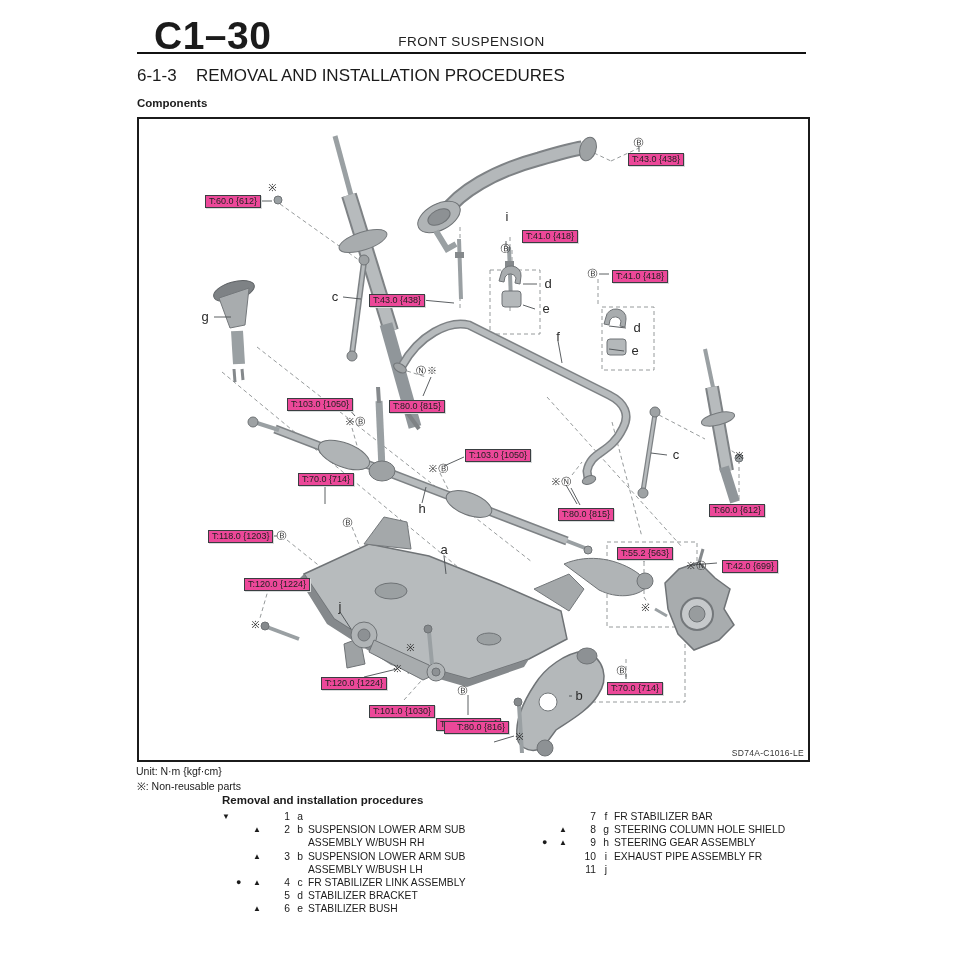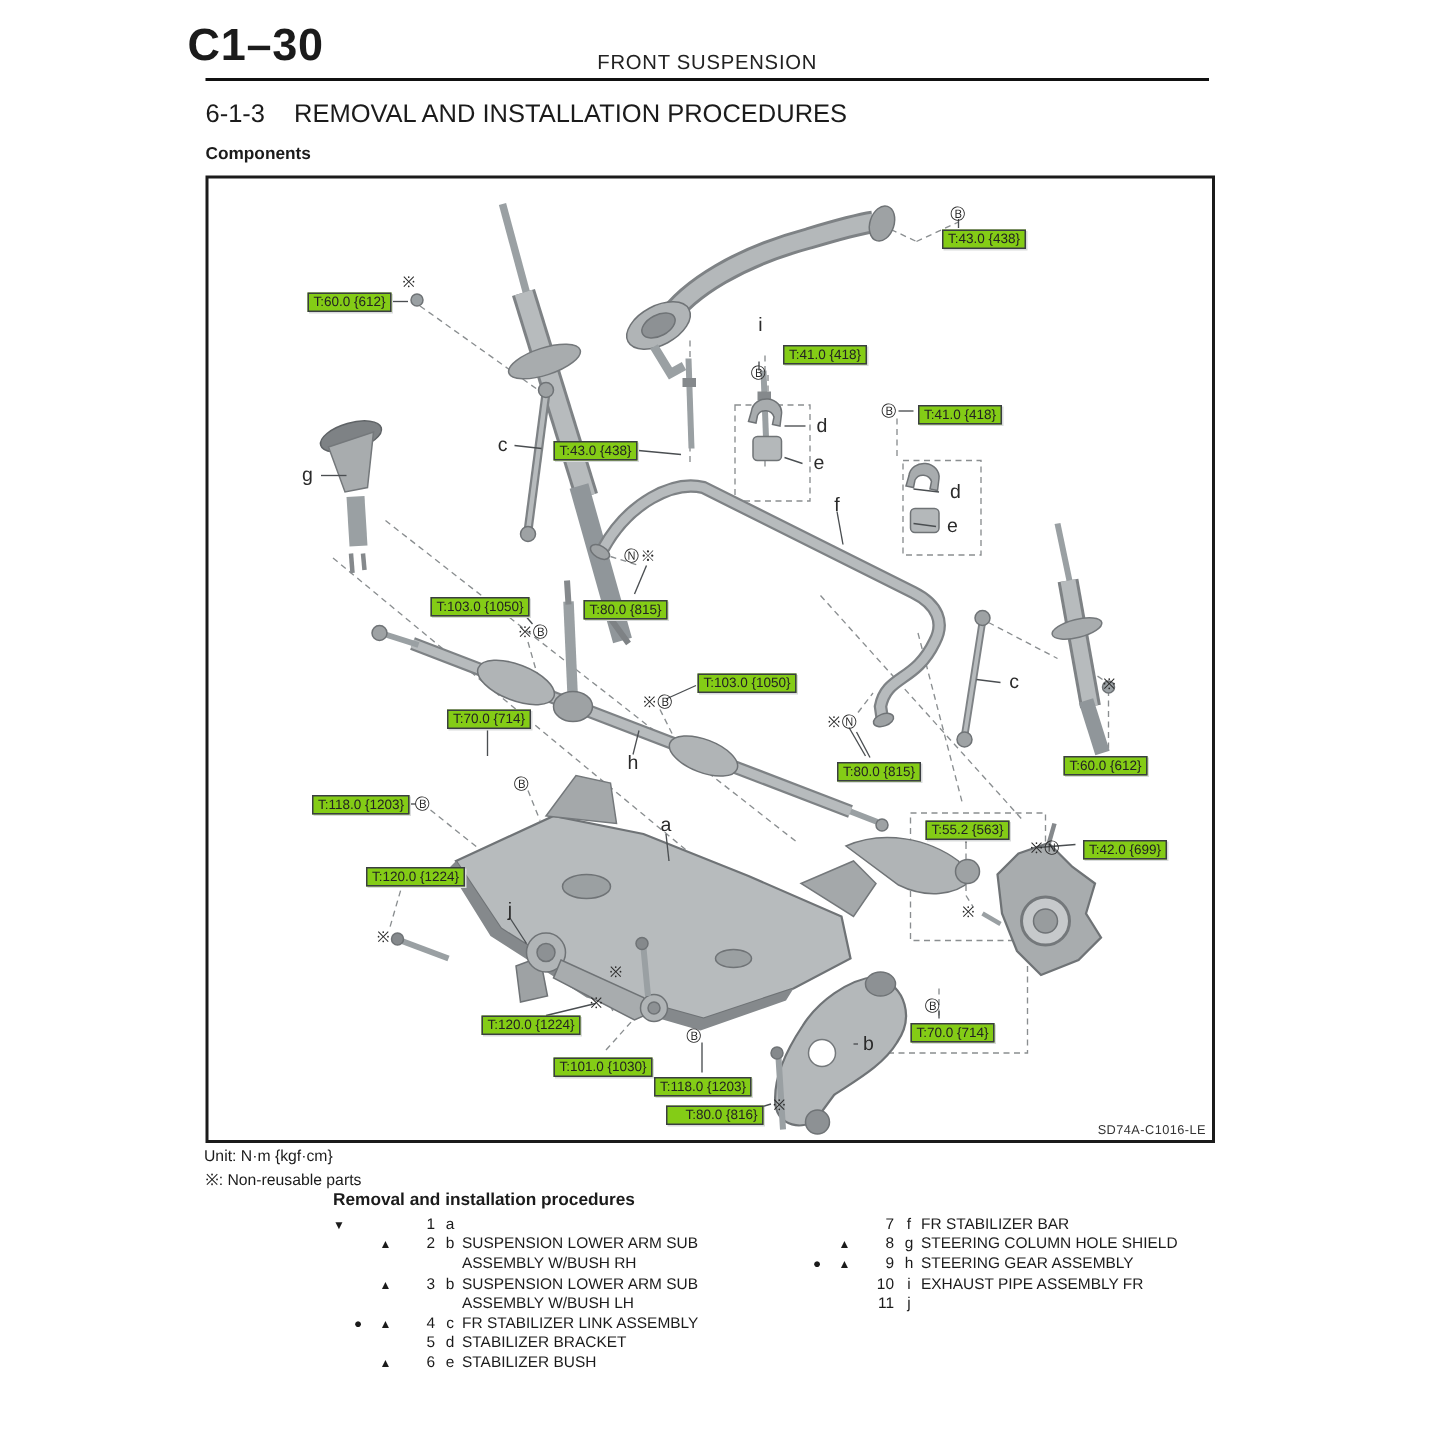--- a/index.html
+++ b/index.html
@@ -1,30 +1,30 @@
 <!DOCTYPE html>
 <html><head>
 <meta charset="utf-8">
 <style>
   html,body{margin:0;padding:0;background:#fff;}
   body{width:958px;height:958px;position:relative;font-family:"Liberation Sans",sans-serif;color:#1b1b1b;overflow:hidden;}
   .abs{position:absolute;}
 
   
-  .page-code{left:125px;top:14px;font-size:30px;font-weight:700;letter-spacing:.5px;}
+  .page-code{left:154px;top:14px;font-size:39px;font-weight:700;letter-spacing:.5px;}
   .header-title{left:137px;top:34px;width:669px;text-align:center;font-size:13.5px;letter-spacing:.5px;color:#222;}
   .header-rule{left:137px;top:52px;width:669px;height:2px;background:#111;}
   .section-line{left:137px;top:66px;font-size:17px;font-weight:400;}
   .section-num{display:inline-block;width:59px;}
   .components{left:137px;top:97px;font-size:11.5px;font-weight:700;}
 
   
   #diagram{left:137px;top:117px;width:669px;height:641px;border:2px solid #1b1b1b;background:#fff;}
   #diagram svg{position:absolute;left:0;top:0;}
-  .torque{position:absolute;border:1px solid #3a3e41;background:#84cc16;color:#222;
+  .torque{position:absolute;border:1px solid #3a3e41;background:#ec4899;color:#222;
           font-size:9px;line-height:11px;padding:0 3px;white-space:nowrap;box-shadow:1px 1px 0 #d9dbdc;}
   .pletter{position:absolute;transform:translate(-50%,-55%);font-size:13px;color:#2a2a2a;}
   .psym{position:absolute;transform:translate(-50%,-50%);font-size:10px;color:#2a2a2a;letter-spacing:1px;white-space:nowrap;}
   .fig-code{position:absolute;right:4px;bottom:2px;font-size:8.5px;color:#333;letter-spacing:.3px;}
 
   
   .note1{left:136px;top:765px;font-size:10.5px;}
   .note2{left:137px;top:779px;font-size:10.5px;}
   .proc-title{left:222px;top:794px;font-size:11.5px;font-weight:700;}
   .plist{top:810px;font-size:10.3px;line-height:13.2px;}
@@ -259,21 +259,21 @@
       <div class="torque" style="left: 159px; top: 354px;">T:70.0 {714}</div>
       <div class="torque" style="left: 69px; top: 411px;">T:118.0 {1203}</div>
       <div class="torque" style="left: 419px; top: 389px;">T:80.0 {815}</div>
       <div class="torque" style="left: 570px; top: 385px;">T:60.0 {612}</div>
       <div class="torque" style="left: 478px; top: 428px;">T:55.2 {563}</div>
       <div class="torque" style="left: 583px; top: 441px;">T:42.0 {699}</div>
       <div class="torque" style="left: 105px; top: 459px;">T:120.0 {1224}</div>
       <div class="torque" style="left: 182px; top: 558px;">T:120.0 {1224}</div>
       <div class="torque" style="left: 230px; top: 586px;">T:101.0 {1030}</div>
       <div class="torque" style="left: 297px; top: 599px;">T:118.0 {1203}</div>
-      <div class="torque" style="left: 305px; top: 618px; padding-left: 12px;">T:80.0 {816}</div>
+      <div class="torque" style="left: 305px; top: 602px; padding-left: 12px;">T:80.0 {816}</div>
       <div class="torque" style="left: 468px; top: 563px;">T:70.0 {714}</div>
       <div class="pletter" style="left: 66px; top: 198px;">g</div>
       <div class="pletter" style="left: 196px; top: 178px;">c</div>
       <div class="pletter" style="left: 409px; top: 165px;">d</div>
       <div class="pletter" style="left: 407px; top: 190px;">e</div>
       <div class="pletter" style="left: 419px; top: 218px;">f</div>
       <div class="pletter" style="left: 498px; top: 209px;">d</div>
       <div class="pletter" style="left: 496px; top: 232px;">e</div>
       <div class="pletter" style="left: 368px; top: 98px;">i</div>
       <div class="pletter" style="left: 537px; top: 336px;">c</div>

